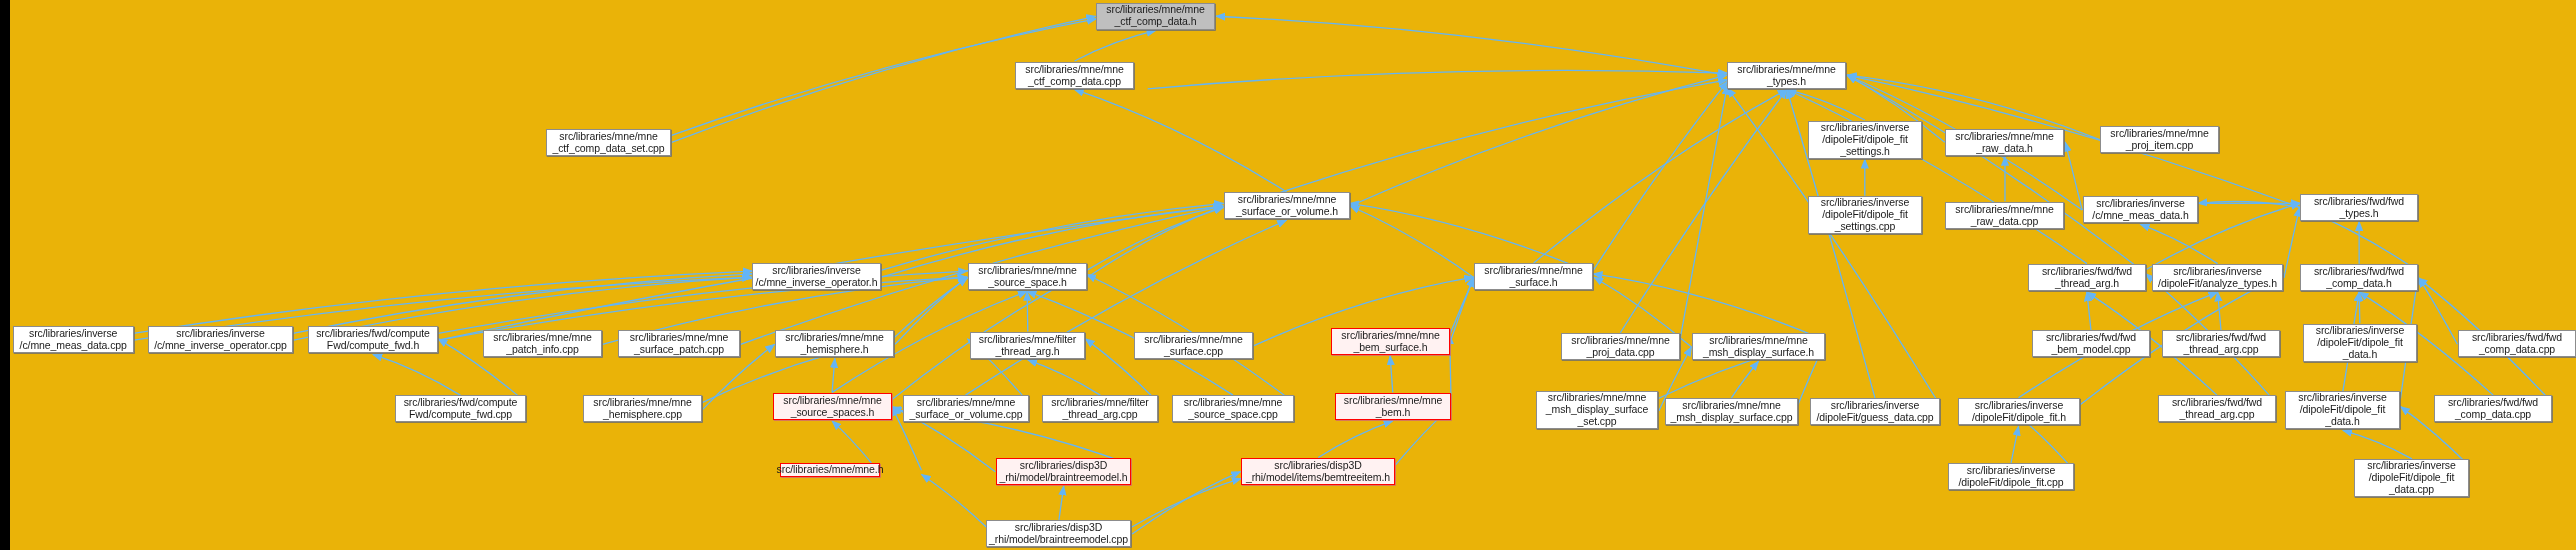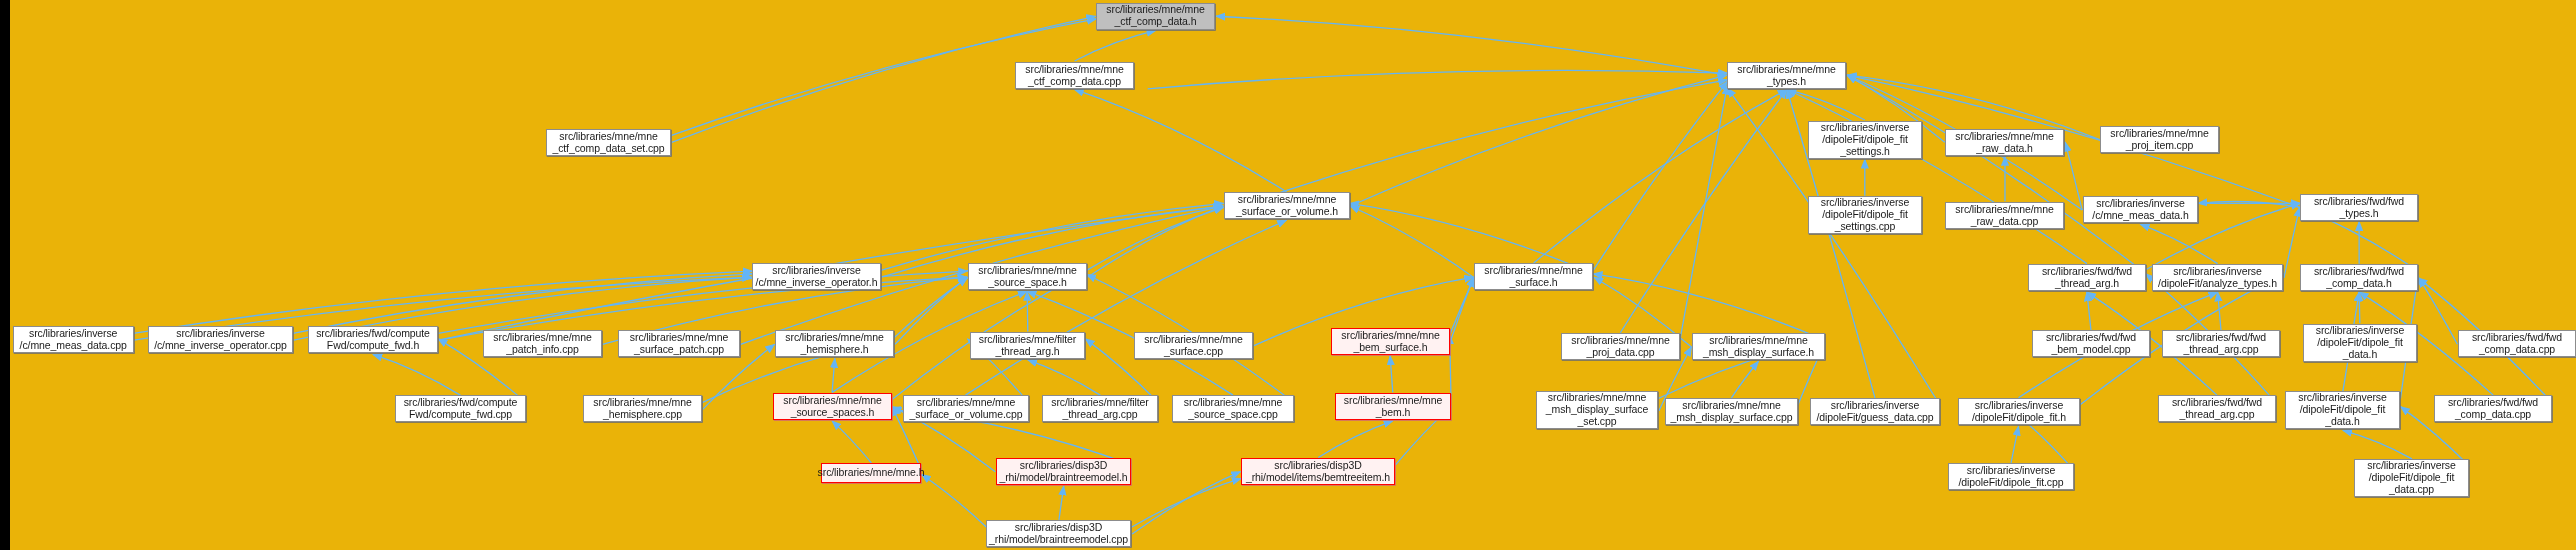--- a/index.html
+++ b/index.html
@@ -248,21 +248,21 @@
 /dipoleFit/guess_data.cpp</div>
       <div class="node" style="left: 1948px; top: 398px; width: 122px; height: 27px;">src/libraries/inverse
 /dipoleFit/dipole_fit.h</div>
       <div class="node" style="left: 2148px; top: 395px; width: 118px; height: 27px;">src/libraries/fwd/fwd
 _thread_arg.cpp</div>
       <div class="node" style="left: 2275px; top: 391px; width: 115px; height: 38px;">src/libraries/inverse
 /dipoleFit/dipole_fit
 _data.h</div>
       <div class="node" style="left: 2424px; top: 395px; width: 118px; height: 27px;">src/libraries/fwd/fwd
 _comp_data.cpp</div>
-      <div class="node hl" style="left: 811px; top: 463px; width: 100px; height: 20px;">src/libraries/mne/mne.h</div>
+      <div class="node hl" style="left: 770px; top: 463px; width: 100px; height: 14px;">src/libraries/mne/mne.h</div>
       <div class="node hl" style="left: 986px; top: 458px; width: 135px; height: 27px;">src/libraries/disp3D
 _rhi/model/braintreemodel.h</div>
       <div class="node hl" style="left: 1231px; top: 458px; width: 154px; height: 27px;">src/libraries/disp3D
 _rhi/model/items/bemtreeitem.h</div>
       <div class="node" style="left: 1938px; top: 463px; width: 126px; height: 27px;">src/libraries/inverse
 /dipoleFit/dipole_fit.cpp</div>
       <div class="node" style="left: 2344px; top: 459px; width: 115px; height: 38px;">src/libraries/inverse
 /dipoleFit/dipole_fit
 _data.cpp</div>
       <div class="node" style="left: 976px; top: 520px; width: 145px; height: 27px;">src/libraries/disp3D

